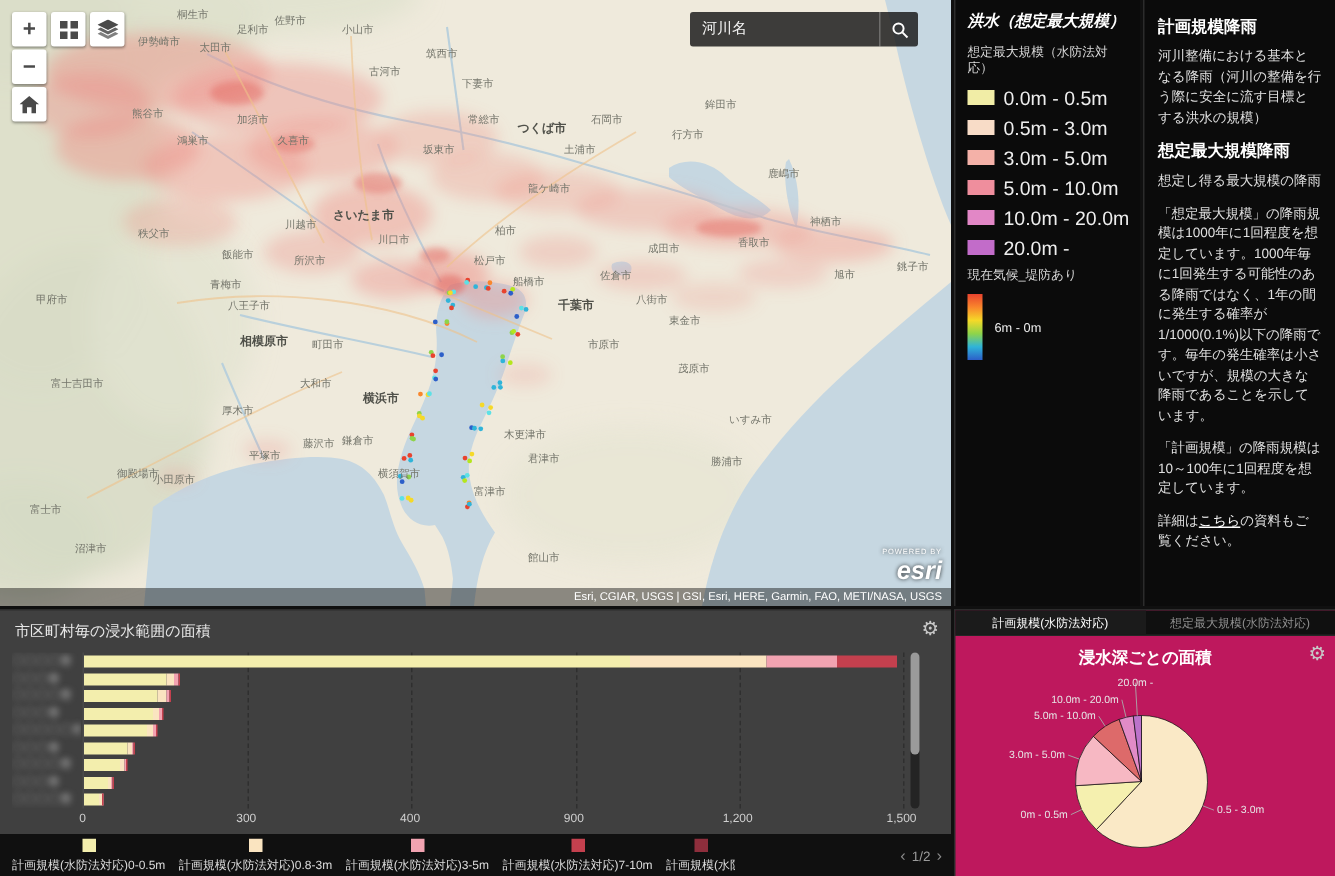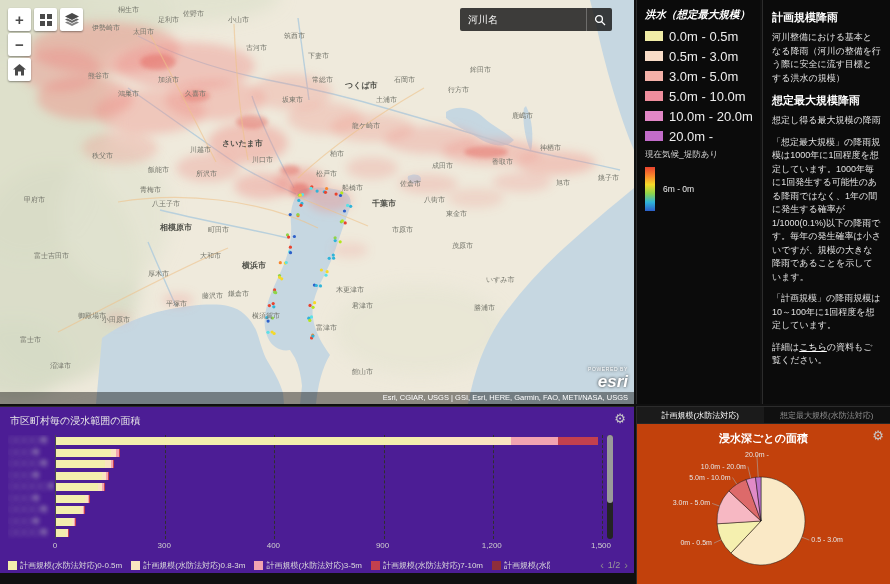--- a/index.html
+++ b/index.html
@@ -49,48 +49,48 @@
   .tide-label { font-size:8.5px; color:#eee; }
 
   
   .info-panel { position:absolute; left:762px; top:0; width:128px; height:404px; background:#0b0b0b;
                 padding:8px 9px; border-left:1px solid #2c2c2c; color:#e6e6e6; overflow:hidden; }
   .ip-h { font-size:11px; font-weight:bold; color:#fff; margin:2px 0 6px; }
   .info-panel p { font-size:9px; line-height:1.5; margin:0 0 8px; color:#e0e0e0; }
   .ip-link { color:#fff; text-decoration:underline; cursor:pointer; }
 
   
-  .bar-panel { position:absolute; left:0; top:406px; width:634px; height:167px; background:#4c1d95;
+  .bar-panel { position:absolute; left:0; top:406px; width:634px; height:150px; background:#404040;
                border-top:1px solid #2c2c2c; }
   .panel-title { position:absolute; left:10px; top:7px; font-size:10px; color:#e8e8e8; }
   .gear { position:absolute; right:8px; top:4px; background:none; border:none; color:#c8c8c8;
           font-size:13px; cursor:pointer; padding:0; }
   #bar-plot { position:absolute; left:55px; top:28px; width:546px; height:104px; border-left:1px solid #4a4a4a; }
   .gl { position:absolute; top:0; bottom:0; width:0; border-left:1px dashed #2f2f2f; }
   .brow { position:absolute; left:0; height:8px; display:flex; }
   .seg { height:100%; flex:none; }
   #bar-ylabels { position:absolute; left:8px; top:28px; width:46px; overflow:hidden; }
   .ylab { height:11.5px; line-height:11.5px; font-size:8px; color:#c9c9c9; filter:blur(2.2px);
           white-space:nowrap; overflow:hidden; }
   #bar-xlabels { position:absolute; left:55px; top:134px; width:546px; height:12px; }
   .xlab { position:absolute; font-size:8px; color:#cfcfcf; transform:translateX(-50%); }
   .scrollbar { position:absolute; left:607px; top:28px; width:6px; height:104px; background:#242424;
                border-radius:3px; cursor:pointer; }
   .scrollbar .thumb { width:6px; height:68px; background:#9a9a9a; border-radius:3px; }
   .bar-legend-row { position:absolute; left:8px; right:6px; top:152px; display:flex;
                     justify-content:space-between; align-items:center; overflow:hidden; }
   #bar-legend { display:flex; gap:9px; overflow:hidden; }
-  .litem { display:flex; align-items:center; gap:3px; font-size:8px; color:#ddd; white-space:nowrap; }
+  .litem { display:flex; align-items:center; gap:3px; font-size:8px; color:#ddd; white-space:nowrap;flex-direction:column; }
   .litem.trunc .ltext { max-width:46px; overflow:hidden; display:inline-block; }
   .lsw { width:9px; height:9px; display:inline-block; flex:none; }
   .pager { font-size:9px; color:#9a9a9a; display:flex; gap:4px; align-items:center; flex:none; }
   .pg-arrow { font-size:11px; color:#8a8a8a; cursor:pointer; }
 
   
-  .pie-panel { position:absolute; left:636px; top:406px; width:254px; height:178px; background:#c2410c;
+  .pie-panel { position:absolute; left:636px; top:406px; width:254px; height:178px; background:#be185d;
                border-top:1px solid #2c2c2c; border-left:1px solid #2c2c2c; }
   .tabs { position:absolute; left:0; top:0; right:0; height:17px; display:flex; background:#101010;
           border-bottom:1px solid #262626; }
   .tab { flex:1; display:flex; align-items:center; justify-content:center; font-size:8px; color:#8f8f8f;
          cursor:pointer; white-space:nowrap; overflow:hidden; }
   .tab.active { color:#fff; background:#1b1b1b; }
   .gear2 { top:21px; right:6px; }
   .pie-title { position:absolute; top:24px; left:0; right:0; text-align:center; font-size:11px;
                font-weight:bold; color:#fff; }
   #pie-svg { position:absolute; top:40px; left:0; }
@@ -358,20 +358,21 @@
 
     <div class="esri-logo">
       <span class="pb">POWERED BY</span>
       <span class="esri">esri</span>
     </div>
     <div class="attribution">Esri, CGIAR, USGS | GSI, Esri, HERE, Garmin, FAO, METI/NASA, USGS</div>
   </div>
 
   <div class="legend-panel">
     <div class="lg-title">洪水（想定最大規模）</div>
+    <div class="lg-sub">想定最大規模（水防法対応）</div>
     <div id="flood-legend-items">
         <div class="lg-item">
           <span class="lg-swatch" style="background:#f1eda6"></span>
           <span class="lg-label">0.0m - 0.5m</span>
         </div>
         <div class="lg-item">
           <span class="lg-swatch" style="background:#f8dcc7"></span>
           <span class="lg-label">0.5m - 3.0m</span>
         </div>
         <div class="lg-item">

